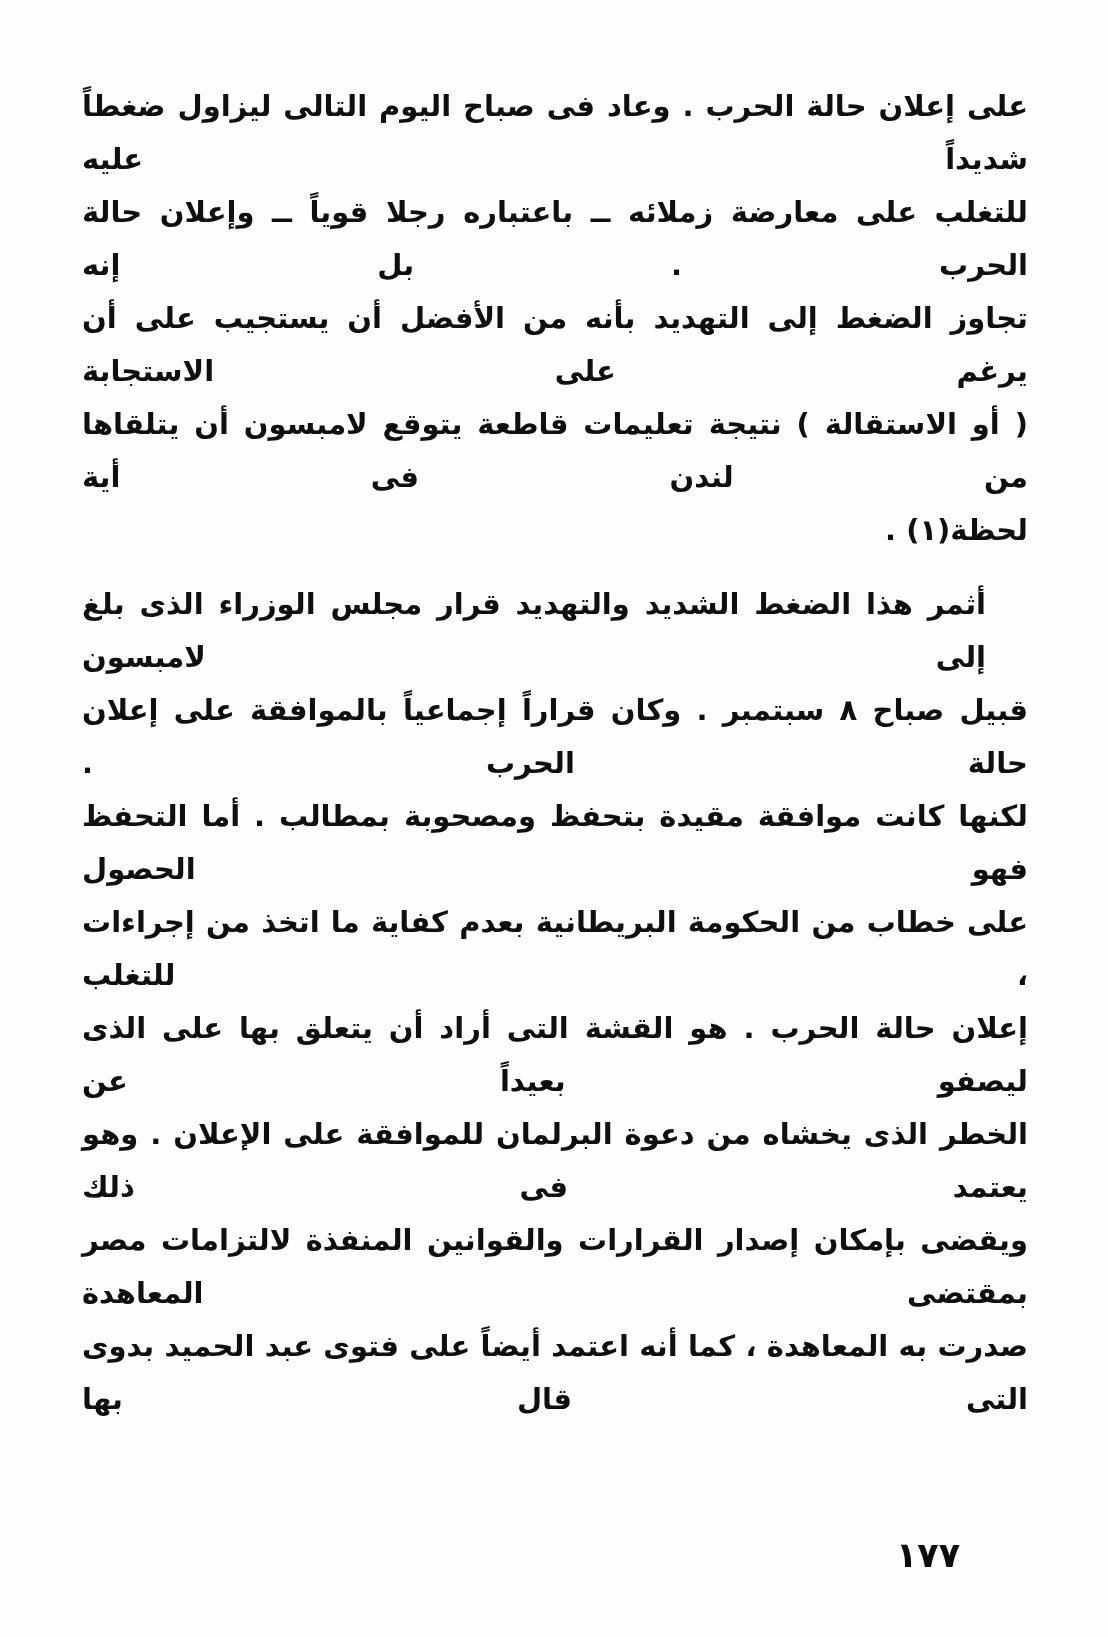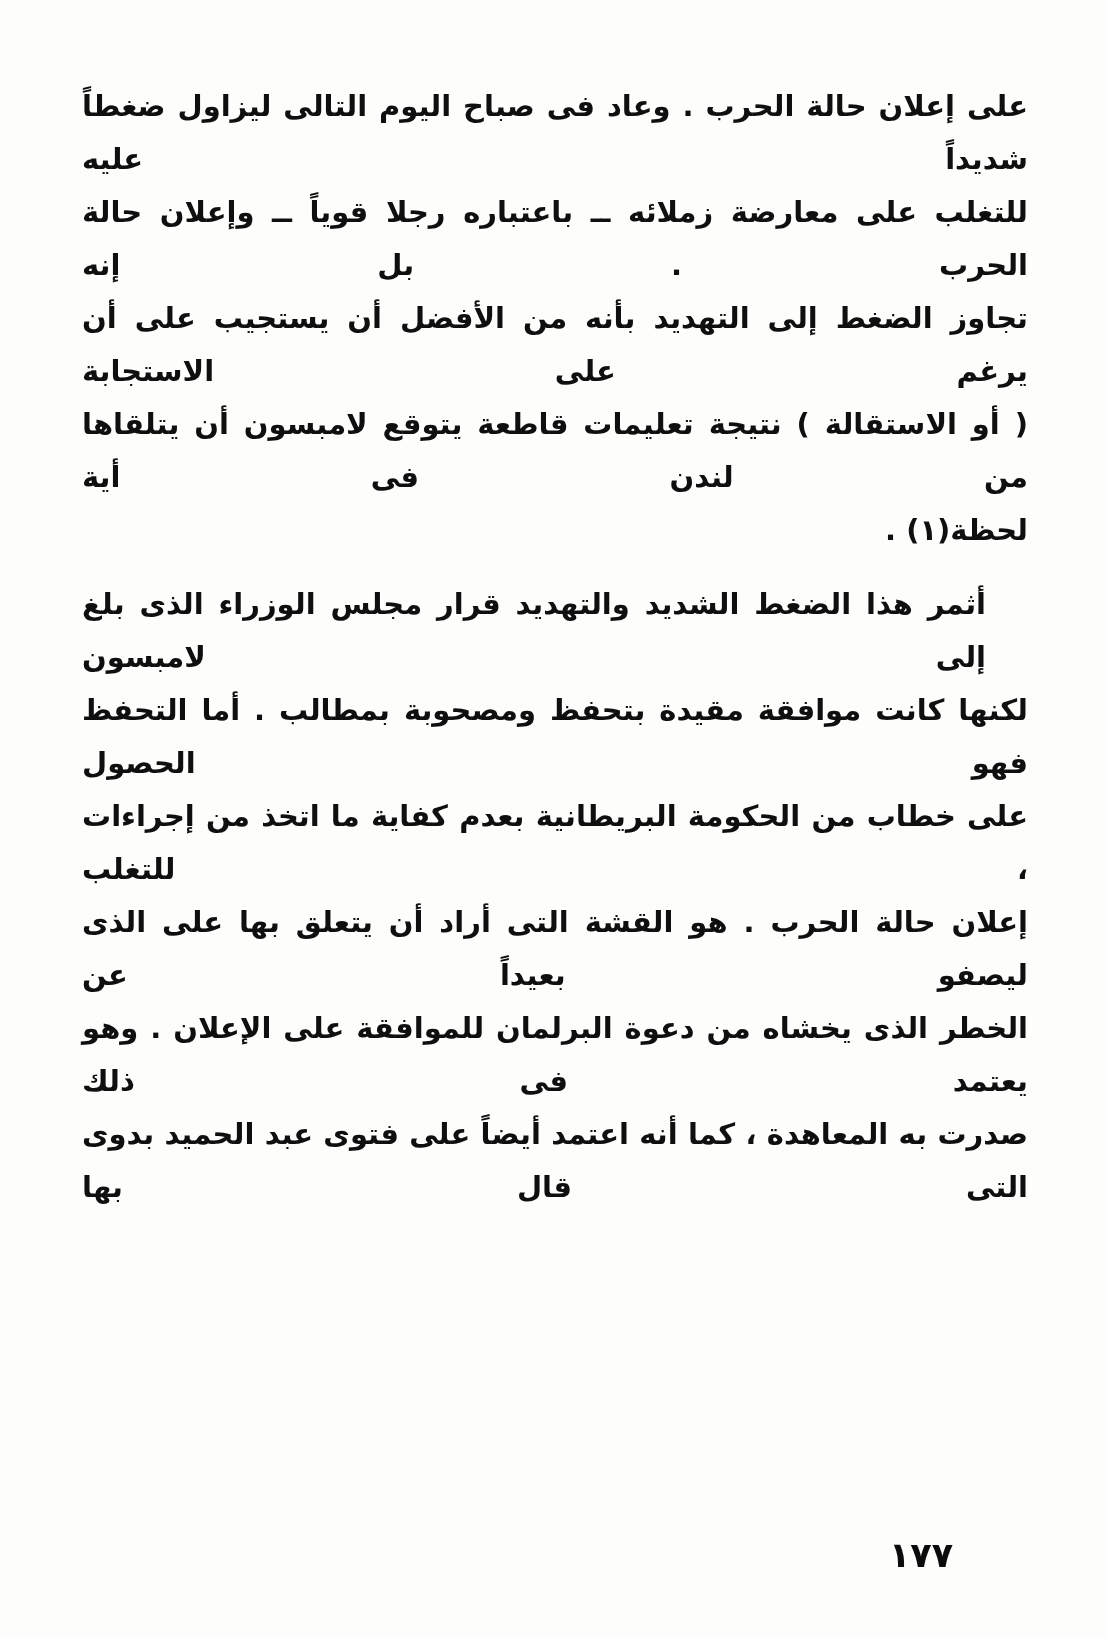--- a/index.html
+++ b/index.html
@@ -37,21 +37,21 @@
   }
   .line.shortline {
     text-align-last: right;
   }
   .line.indent1 {
     padding-right: 42px;
   }
   .page-number {
     position: absolute;
     top: 1535px;
-    right: 155px;
+    right: 148px;
     font-size: 35px;
     font-weight: bold;
     letter-spacing: 3px;
     color: #0b0b0b;
     direction: rtl;
   }
 </style>
 </head>
 <body>
 
@@ -61,24 +61,26 @@
     <section class="para">
       <div class="line">على إعلان حالة الحرب . وعاد فى صباح اليوم التالى ليزاول ضغطاً شديداً عليه</div>
       <div class="line">للتغلب على معارضة زملائه ــ باعتباره رجلا قوياً ــ وإعلان حالة الحرب . بل إنه</div>
       <div class="line">تجاوز الضغط إلى التهديد بأنه من الأفضل أن يستجيب على أن يرغم على الاستجابة</div>
       <div class="line">( أو الاستقالة ) نتيجة تعليمات قاطعة يتوقع لامبسون أن يتلقاها من لندن فى أية</div>
       <div class="line shortline">لحظة(١) .</div>
     </section>
 
     <section class="para">
       <div class="line indent1">أثمر هذا الضغط الشديد والتهديد قرار مجلس الوزراء الذى بلغ إلى لامبسون</div>
+      <div class="line">قبيل صباح ٨ سبتمبر . وكان قراراً إجماعياً بالموافقة على إعلان حالة الحرب .</div>
       <div class="line">لكنها كانت موافقة مقيدة بتحفظ ومصحوبة بمطالب . أما التحفظ فهو الحصول</div>
       <div class="line">على خطاب من الحكومة البريطانية بعدم كفاية ما اتخذ من إجراءات ، للتغلب</div>
       <div class="line">إعلان حالة الحرب . هو القشة التى أراد أن يتعلق بها على الذى ليصفو بعيداً عن</div>
       <div class="line">الخطر الذى يخشاه من دعوة البرلمان للموافقة على الإعلان . وهو يعتمد فى ذلك</div>
+      <div class="line">ويقضى بإمكان إصدار القرارات والقوانين المنفذة لالتزامات مصر بمقتضى المعاهدة</div>
       <div class="line">صدرت به المعاهدة ، كما أنه اعتمد أيضاً على فتوى عبد الحميد بدوى التى قال بها</div>
 
     </section>
 
   </main>
 
   <div class="page-number">١٧٧</div>
 </div>
 
 </body></html>

